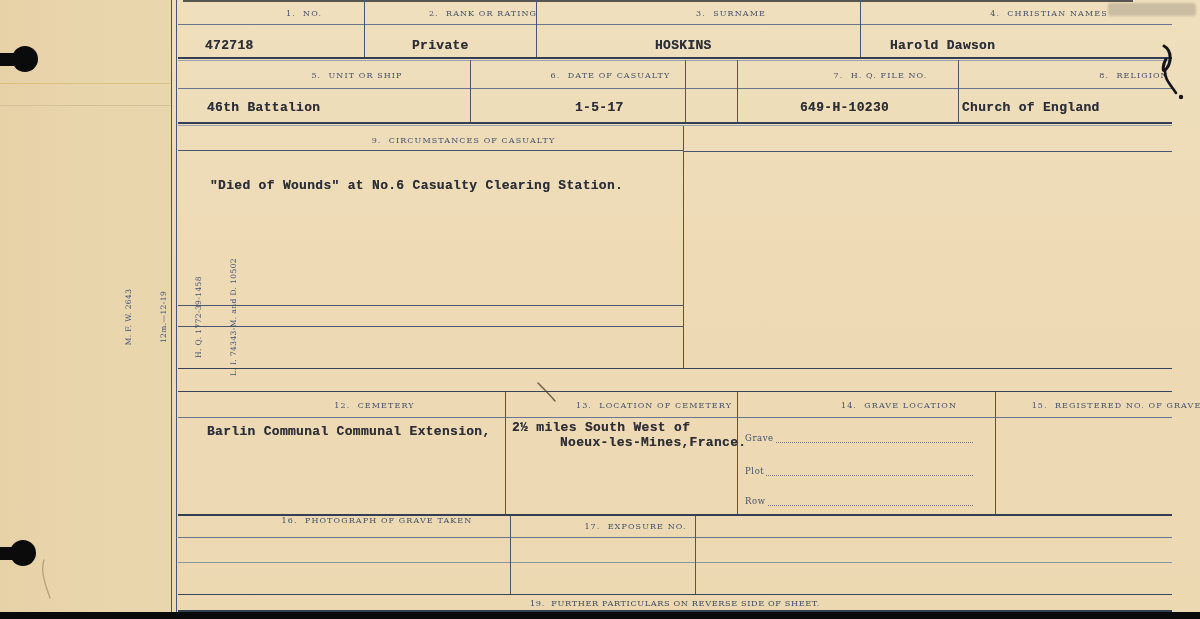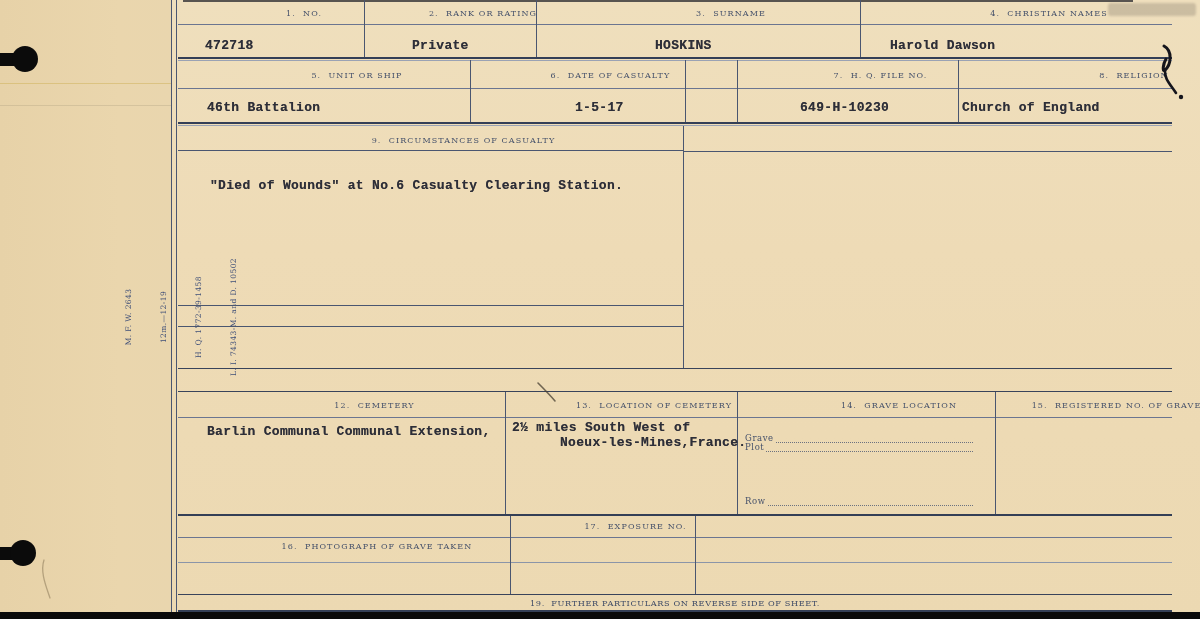--- a/index.html
+++ b/index.html
@@ -102,21 +102,21 @@
   <div class="lab" style="left:860px;width:312px;top:9px;">4.  CHRISTIAN NAMES</div>
   <div class="lab" style="left:178px;width:292px;top:71px;">5.  UNIT OR SHIP</div>
   <div class="lab" style="left:470px;width:215px;top:71px;">6.  DATE OF CASUALTY</div>
   <div class="lab" style="left:737px;width:221px;top:71px;">7.  H. Q. FILE NO.</div>
   <div class="lab" style="left:994px;width:214px;top:71px;">8.  RELIGION</div>
   <div class="lab" style="left:178px;width:505px;top:136px;">9.  CIRCUMSTANCES OF CASUALTY</div>
   <div class="lab" style="left:178px;width:327px;top:401px;">12.  CEMETERY</div>
   <div class="lab" style="left:505px;width:232px;top:401px;">13.  LOCATION OF CEMETERY</div>
   <div class="lab" style="left:737px;width:258px;top:401px;">14.  GRAVE LOCATION</div>
   <div class="lab" style="left:995px;width:177px;top:401px;">15.  REGISTERED NO. OF GRAVE</div>
-  <div class="lab" style="left:178px;width:332px;top:542px;">16.  PHOTOGRAPH OF GRAVE TAKEN</div>
+  <div class="lab" style="left:178px;width:332px;top:516px;">16.  PHOTOGRAPH OF GRAVE TAKEN</div>
   <div class="lab" style="left:510px;width:185px;top:522px;">17.  EXPOSURE NO.</div>
 
   <div class="note" style="left:178px;width:994px;top:598px;">19.  FURTHER PARTICULARS ON REVERSE SIDE OF SHEET.</div>
 
   <div class="typed" style="left:205px;top:38px;">472718</div>
   <div class="typed" style="left:412px;top:38px;">Private</div>
   <div class="typed" style="left:655px;top:38px;">HOSKINS</div>
   <div class="typed" style="left:890px;top:38px;">Harold Dawson</div>
   <div class="typed" style="left:207px;top:100px;">46th Battalion</div>
   <div class="typed" style="left:575px;top:100px;">1-5-17</div>
@@ -124,21 +124,21 @@
   <div class="typed" style="left:962px;top:100px;">Church of England</div>
   <div class="typed" style="left:210px;top:178px;">"Died of Wounds" at No.6 Casualty Clearing Station.</div>
   <div class="typed" style="left:207px;top:424px;">Barlin Communal Communal Extension,</div>
   <div class="typed" style="left:512px;top:420px;">2½ miles South West of</div>
   <div class="typed" style="left:512px;top:435px;margin-left:48px;">Noeux-les-Mines,France.</div>
 
   <div class="grave-row" style="left:745px;top:433px;">
     <span class="glab">Grave</span>
       <span class="leader"></span>
   </div>
-  <div class="grave-row" style="left:745px;top:442px;">
+  <div class="grave-row" style="left:745px;top:466px;">
     <span class="glab">Plot</span>
       <span class="leader"></span>
   </div>
   <div class="grave-row" style="left:745px;top:496px;">
     <span class="glab">Row</span>
       <span class="leader"></span>
   </div>
 
   <div class="faint-stamp"></div>
   <svg style="left:1150px;top:40px;" width="55" height="70">

